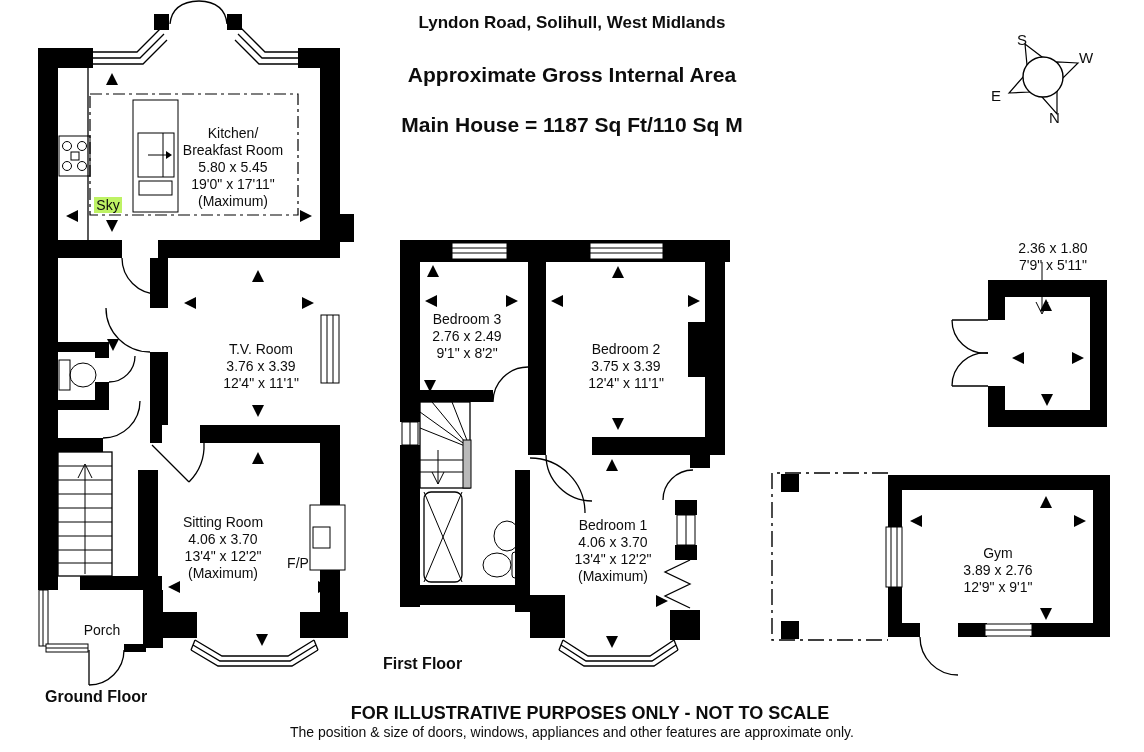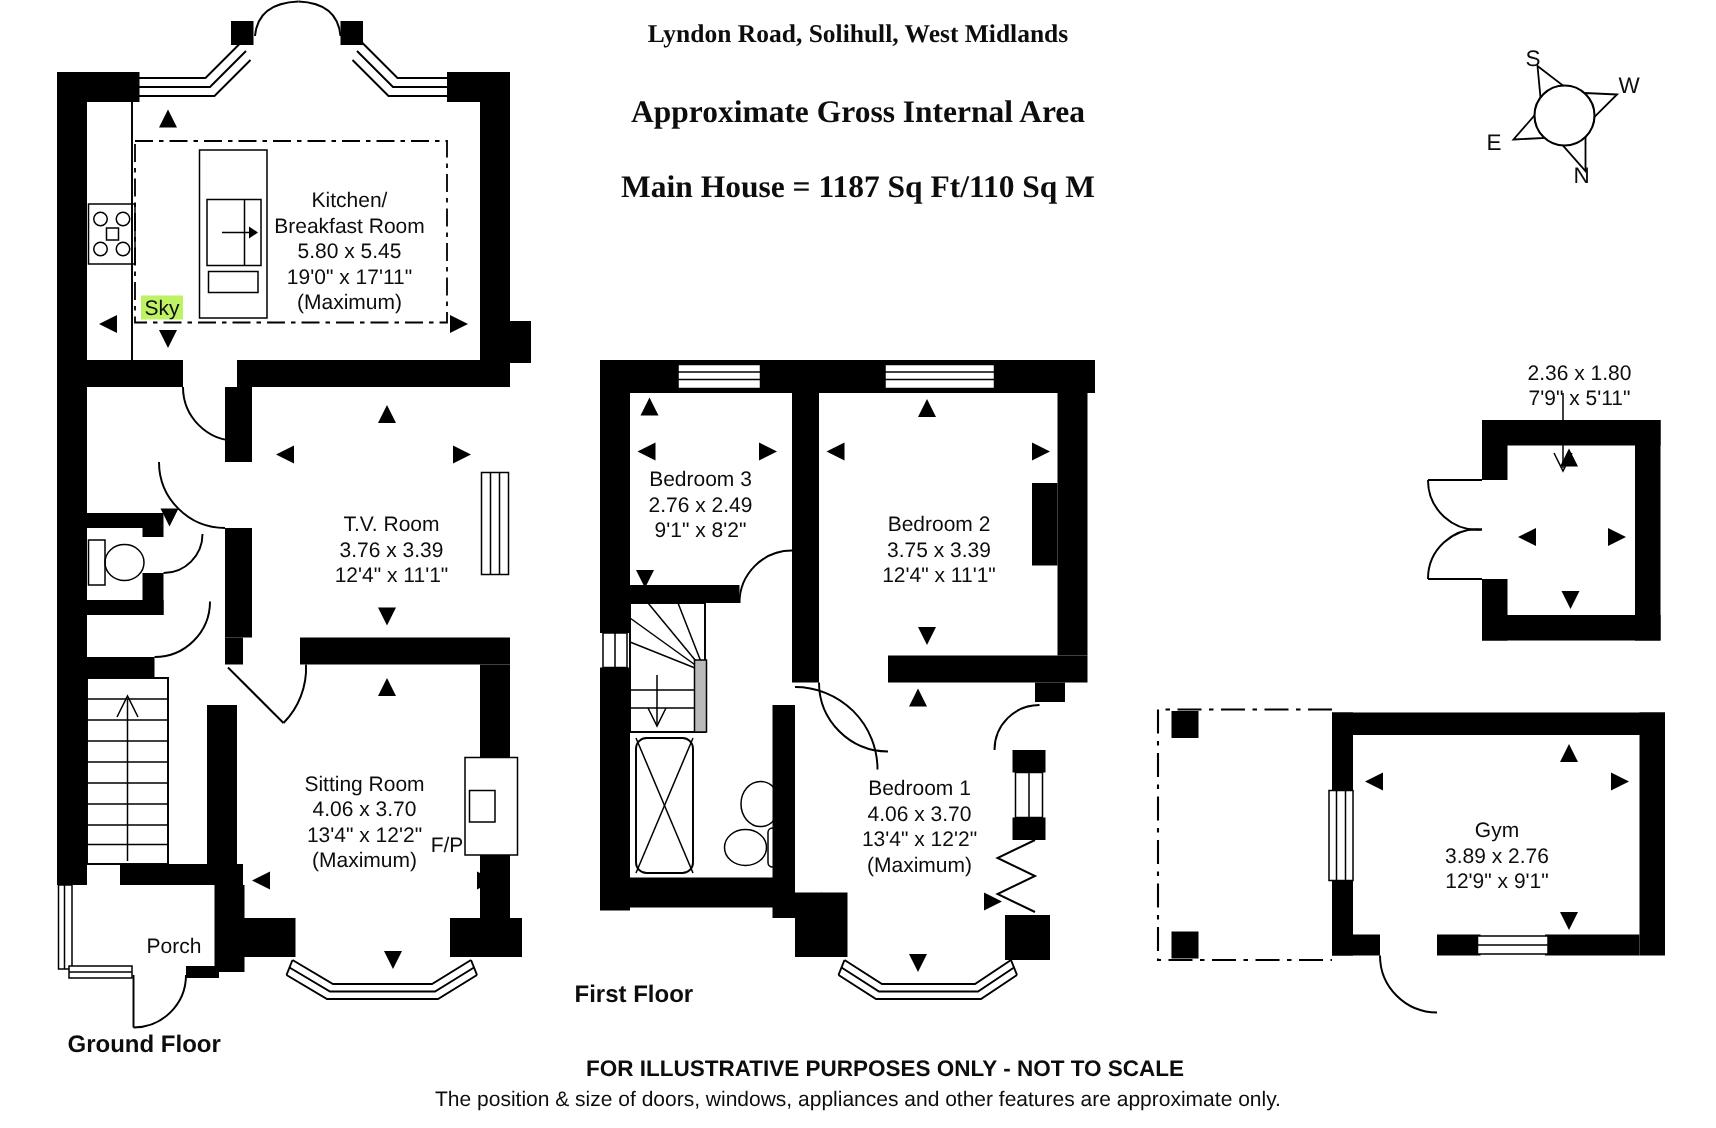--- a/index.html
+++ b/index.html
@@ -3,26 +3,26 @@
 <meta charset="utf-8">
 <style>
   html,body{margin:0;padding:0;background:#fff;}
   body{width:1144px;height:752px;font-family:"Liberation Sans",sans-serif;color:#0d0d0d;}
   #plan{position:relative;width:1144px;height:752px;overflow:hidden;background:#fff;}
   svg{position:absolute;left:0;top:0;}
   .ln{stroke:#000;stroke-width:1.3;fill:none;}
   .thin{stroke:#000;stroke-width:1;fill:none;}
   .win{fill:#fff;stroke:#000;stroke-width:1;}
   .lbl{position:absolute;text-align:center;font-size:14px;line-height:17px;white-space:nowrap;margin-top:15px;}
-  .header{position:absolute;left:0;top:12px;width:1144px;text-align:center;font-family:Liberation Serif, serif;}
+  .header{position:absolute;left:0;top:12px;width:1144px;text-align:center;}
   .t1{font-size:17px;font-weight:bold;line-height:22px;}
   .t2{font-size:21px;font-weight:bold;line-height:19px;margin-top:31px;}
   .floorlbl{position:absolute;font-size:16px;font-weight:bold;white-space:nowrap;}
   .footer{position:absolute;left:0;top:703px;width:1144px;text-align:center;}
-  .f1{font-size:15px;font-weight:bold;line-height:20px;padding-left:36px;}
+  .f1{font-size:18px;font-weight:bold;line-height:20px;padding-left:36px;}
   .f2{font-size:14px;line-height:18px;}
   .cmp{position:absolute;font-size:15px;white-space:nowrap;}
   .skybg{background:#bef264;padding:0 2px;}
 </style>
 </head>
 <body>
 
 <div id="plan">
 
 <svg width="1144" height="752" viewBox="0 0 1144 752">
@@ -340,30 +340,30 @@
 <div class="lbl" style="left:86px;top:182px;width:44px">
   <span class="skybg">Sky</span>
 </div>
 
 <div class="lbl" style="left:186px;top:326px;width:150px">
   <div>T.V. Room</div>
   <div>3.76 x 3.39</div>
   <div>12'4" x 11'1"</div>
 </div>
 
-<div class="lbl" style="left:168px;top:499px;width:150px">
+<div class="lbl" style="left:148px;top:499px;width:150px">
   <div>Sitting Room</div>
   <div>4.06 x 3.70</div>
   <div>13'4" x 12'2"</div>
   <div>(Maximum)</div>
 </div>
 
 <div class="lbl" style="left:280px;top:540px;width:36px">F/P</div>
 
-<div class="lbl" style="left:84px;top:607px;width:64px">Porch</div>
+<div class="lbl" style="left:70px;top:607px;width:64px">Porch</div>
 
 <div class="floorlbl" style="left:45px;top:688px">Ground Floor</div>
 
 <div class="lbl" style="left:402px;top:296px;width:130px">
   <div>Bedroom 3</div>
   <div>2.76 x 2.49</div>
   <div>9'1" x 8'2"</div>
 </div>
 
 <div class="lbl" style="left:551px;top:326px;width:150px">

